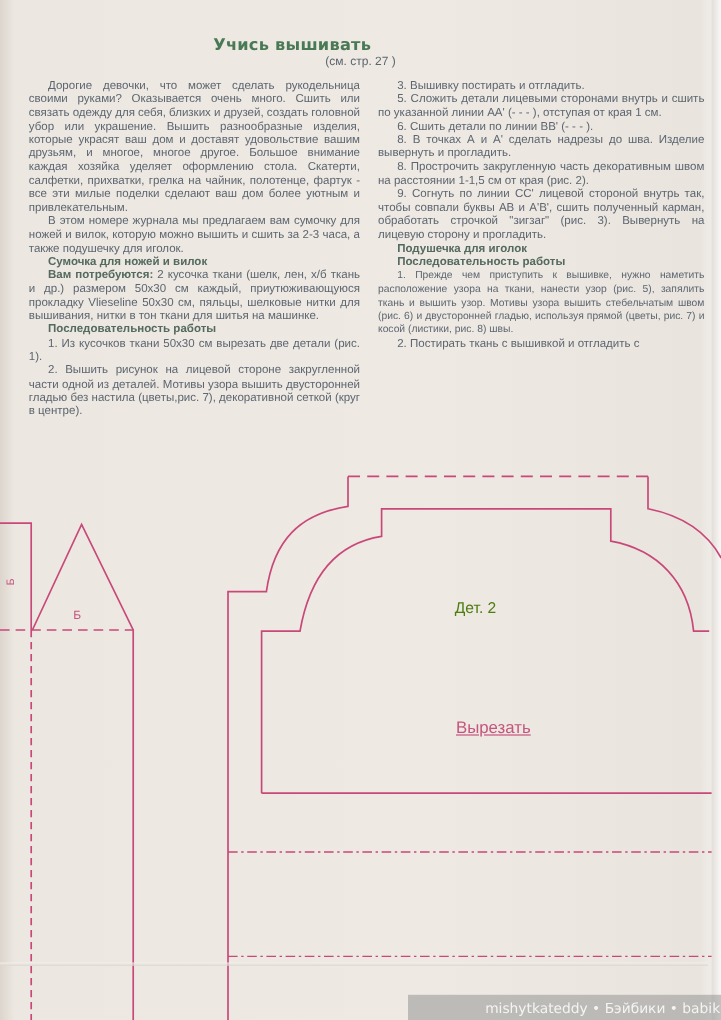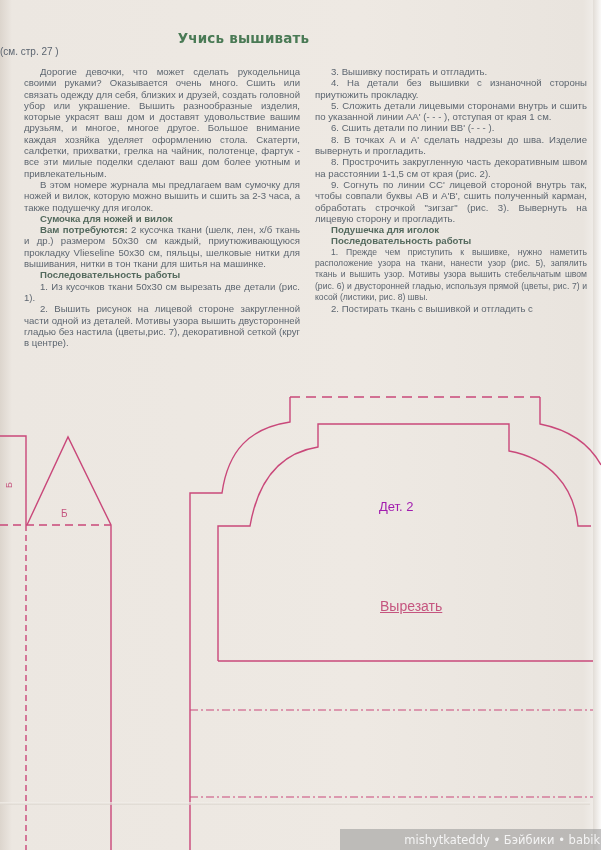--- a/index.html
+++ b/index.html
@@ -23,35 +23,35 @@
       opacity: 0.7;
     }
     .title {
       position: absolute; left: 0; width: 487px; top: 30px;
       text-align: center; font-weight: bold; font-size: 13.5px;
       color: #4a7a55; letter-spacing: 0.2px;
       font-family: "DejaVu Sans", sans-serif;
     }
     .subtitle {
       position: absolute; left: 0; width: 601px; top: 46px;
-      font-size: 10px; color: #5c6570;
+      text-align: center; font-size: 10px; color: #5c6570;
     }
     .col {
       position: absolute; top: 66px; font-size: 9.6px; line-height: 11.3px;
       color: #5d6670; text-align: justify;
     }
     .col-left { left: 24px; width: 276px; }
     .col-right { left: 315px; width: 272px; }
     .col p { margin: 0; text-indent: 16px; }
     .col .h { font-weight: bold; color: #546a5e; }
     .col .sm { font-size: 8.6px; }
     svg.pattern { position: absolute; left: 0; top: 0; }
     .label-det {
       position: absolute; left: 379px; top: 499px;
-      font-size: 13px; color: #a21caf;
+      font-size: 13px; color: #4d7c0f;
     }
     .label-cut {
       position: absolute; left: 380px; top: 598px;
       font-size: 14px; color: #c5557f; text-decoration: underline;
     }
     .label-b1 {
       position: absolute; left: 6px; top: 480px; font-size: 9px; color: #c5557f;
       transform: rotate(-90deg); transform-origin: center;
     }
     .label-b2 {
@@ -80,21 +80,20 @@
   <p>В этом номере журнала мы предлагаем вам сумочку для ножей и вилок, которую можно вышить и сшить за 2-3 часа, а также подушечку для иголок.</p>
   <p class="h">Сумочка для ножей и вилок</p>
   <p><span class="h">Вам потребуются:</span><span> 2 кусочка ткани (шелк, лен, х/б ткань и др.) размером 50х30 см каждый, приутюживающуюся прокладку Vlieseline 50х30 см, пяльцы, шелковые нитки для вышивания, нитки в тон ткани для шитья на машинке.</span></p>
   <p class="h">Последовательность работы</p>
   <p>1. Из кусочков ткани 50х30 см вырезать две детали (рис. 1).</p>
   <p>2. Вышить рисунок на лицевой стороне закругленной части одной из деталей. Мотивы узора вышить двусторонней гладью без настила (цветы,рис. 7), декоративной сеткой (круг в центре).</p>
 </div>
 
 <div class="col col-right">
   <p>3. Вышивку постирать и отгладить.</p>
-  <p>4. На детали без вышивки с изнаночной стороны приутюжить прокладку.</p>
   <p>5. Сложить детали лицевыми сторонами внутрь и сшить по указанной линии АА' (- - -  ), отступая от края 1 см.</p>
   <p>6. Сшить детали по линии ВВ' (- - - ).</p>
   <p>8. В точках А и А' сделать надрезы до шва. Изделие вывернуть и прогладить.</p>
   <p>8. Прострочить закругленную часть декоративным швом на расстоянии 1-1,5 см от края (рис. 2).</p>
   <p>9. Согнуть по линии СС' лицевой стороной внутрь так, чтобы совпали буквы АВ и А'В', сшить полученный карман, обработать строчкой "зигзаг" (рис. 3). Вывернуть на лицевую сторону и прогладить.</p>
   <p class="h">Подушечка для иголок</p>
   <p class="h">Последовательность работы</p>
   <p class="sm">1. Прежде чем приступить к вышивке, нужно наметить расположение узора на ткани, нанести узор (рис. 5), запялить ткань и вышить узор. Мотивы узора вышить стебельчатым швом (рис. 6) и двусторонней гладью, используя прямой (цветы, рис. 7) и косой (листики, рис. 8) швы.</p>
   <p>2. Постирать ткань с вышивкой и отгладить с</p>
 </div>

